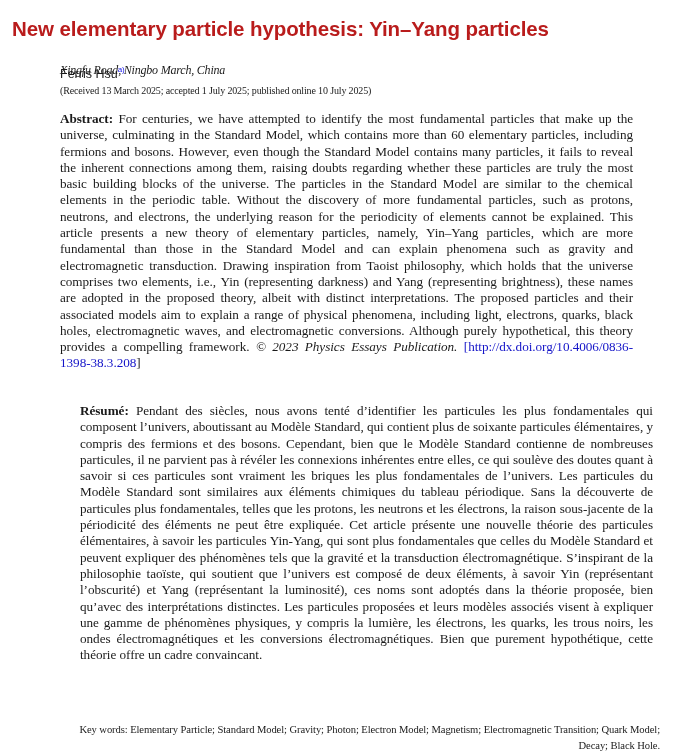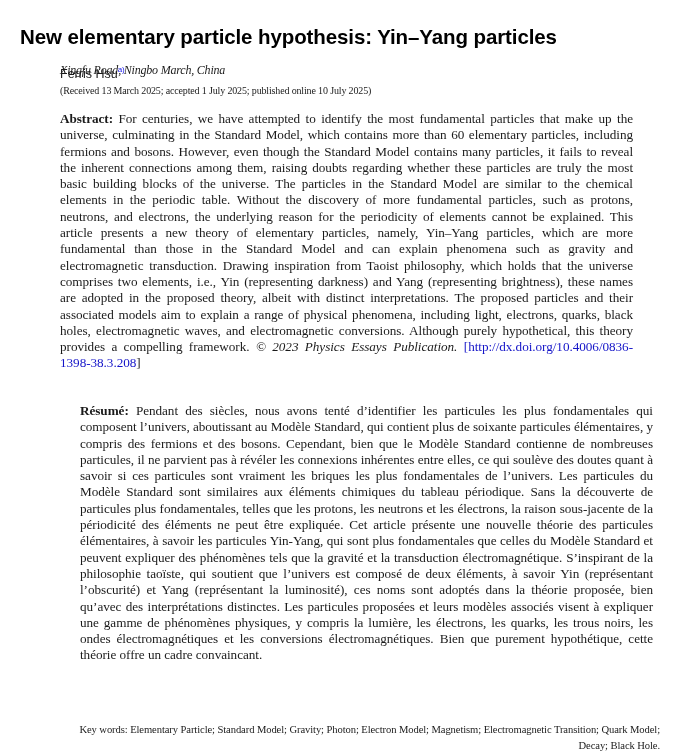--- a/index.html
+++ b/index.html
@@ -12,26 +12,26 @@
     height: 756px;
     position: relative;
     overflow: hidden;
     font-family: "Liberation Serif", serif;
     color: #1a1a1a;
   }
   .title {
     position: absolute;
     left: 8px;
     top: 13px;
-    margin: 12px;
+    margin: 4px;
     font-family: "Liberation Sans", sans-serif;
     font-weight: bold;
     font-size: 20.5px;
     letter-spacing: -0.1px;
-    color: #000000;
+    color: #b91c1c;
     white-space: nowrap;
   }
   .author {
     position: absolute;
     left: 60px;
     top: 47px;
     font-family: "Liberation Sans", sans-serif;
     font-size: 12.5px;
     color: #1a1a1a;
     white-space: nowrap;

